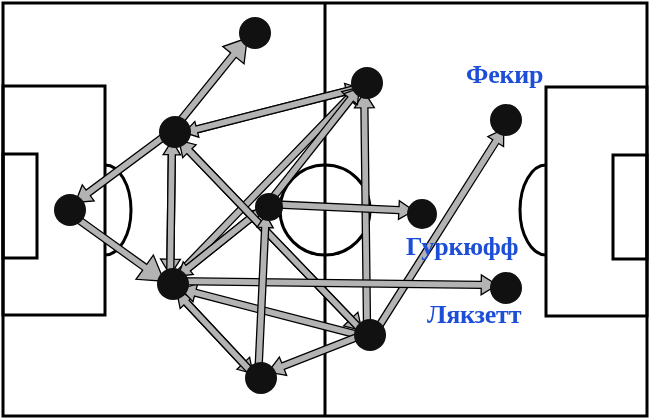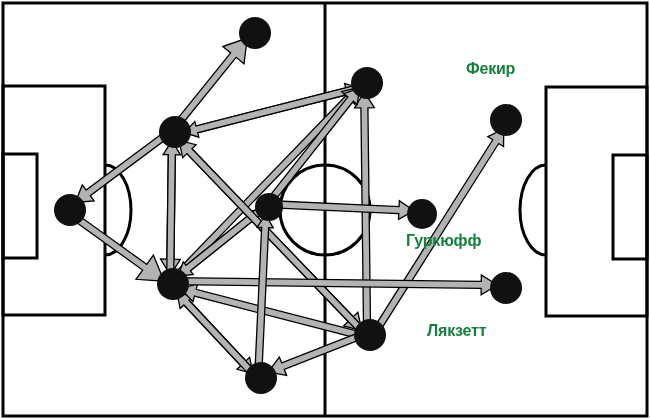--- a/index.html
+++ b/index.html
@@ -17,24 +17,24 @@
   }
   #pitch-svg {
     position: absolute;
     left: 0;
     top: 0;
     width: 650px;
     height: 419px;
   }
   .player-label {
     position: absolute;
-    font-family: Liberation Sans, sans-serif;
+    font-family: Liberation Serif, serif;
     font-weight: bold;
-    font-size: 16px;
-    color: #15803d;
+    font-size: 26px;
+    color: #1d4ed8;
     white-space: nowrap;
     letter-spacing: -0.2px;
   }
 </style>
 </head>
 <body>
 
 <div id="stage">
   <svg id="pitch-svg" viewBox="0 0 650 419">
     <defs></defs>
@@ -83,15 +83,15 @@
         <circle cx="370" cy="335" r="16" fill="#111111"></circle>
         <circle cx="261" cy="378" r="16" fill="#111111"></circle>
         <circle cx="506" cy="120" r="16" fill="#111111"></circle>
         <circle cx="422" cy="214" r="15" fill="#111111"></circle>
         <circle cx="506" cy="288" r="16" fill="#111111"></circle>
       </g>
   </svg>
   <div id="label-layer">
       <div class="player-label" style="left: 466px; top: 60px;">Фекир</div>
       <div class="player-label" style="left: 406px; top: 232px;">Гуркюфф</div>
-      <div class="player-label" style="left: 427px; top: 322px; text-align: center;">Лякзетт</div>
+      <div class="player-label" style="left: 427px; top: 300px; text-align: center;">Лякзетт</div>
     </div>
 </div>
 
 </body></html>

